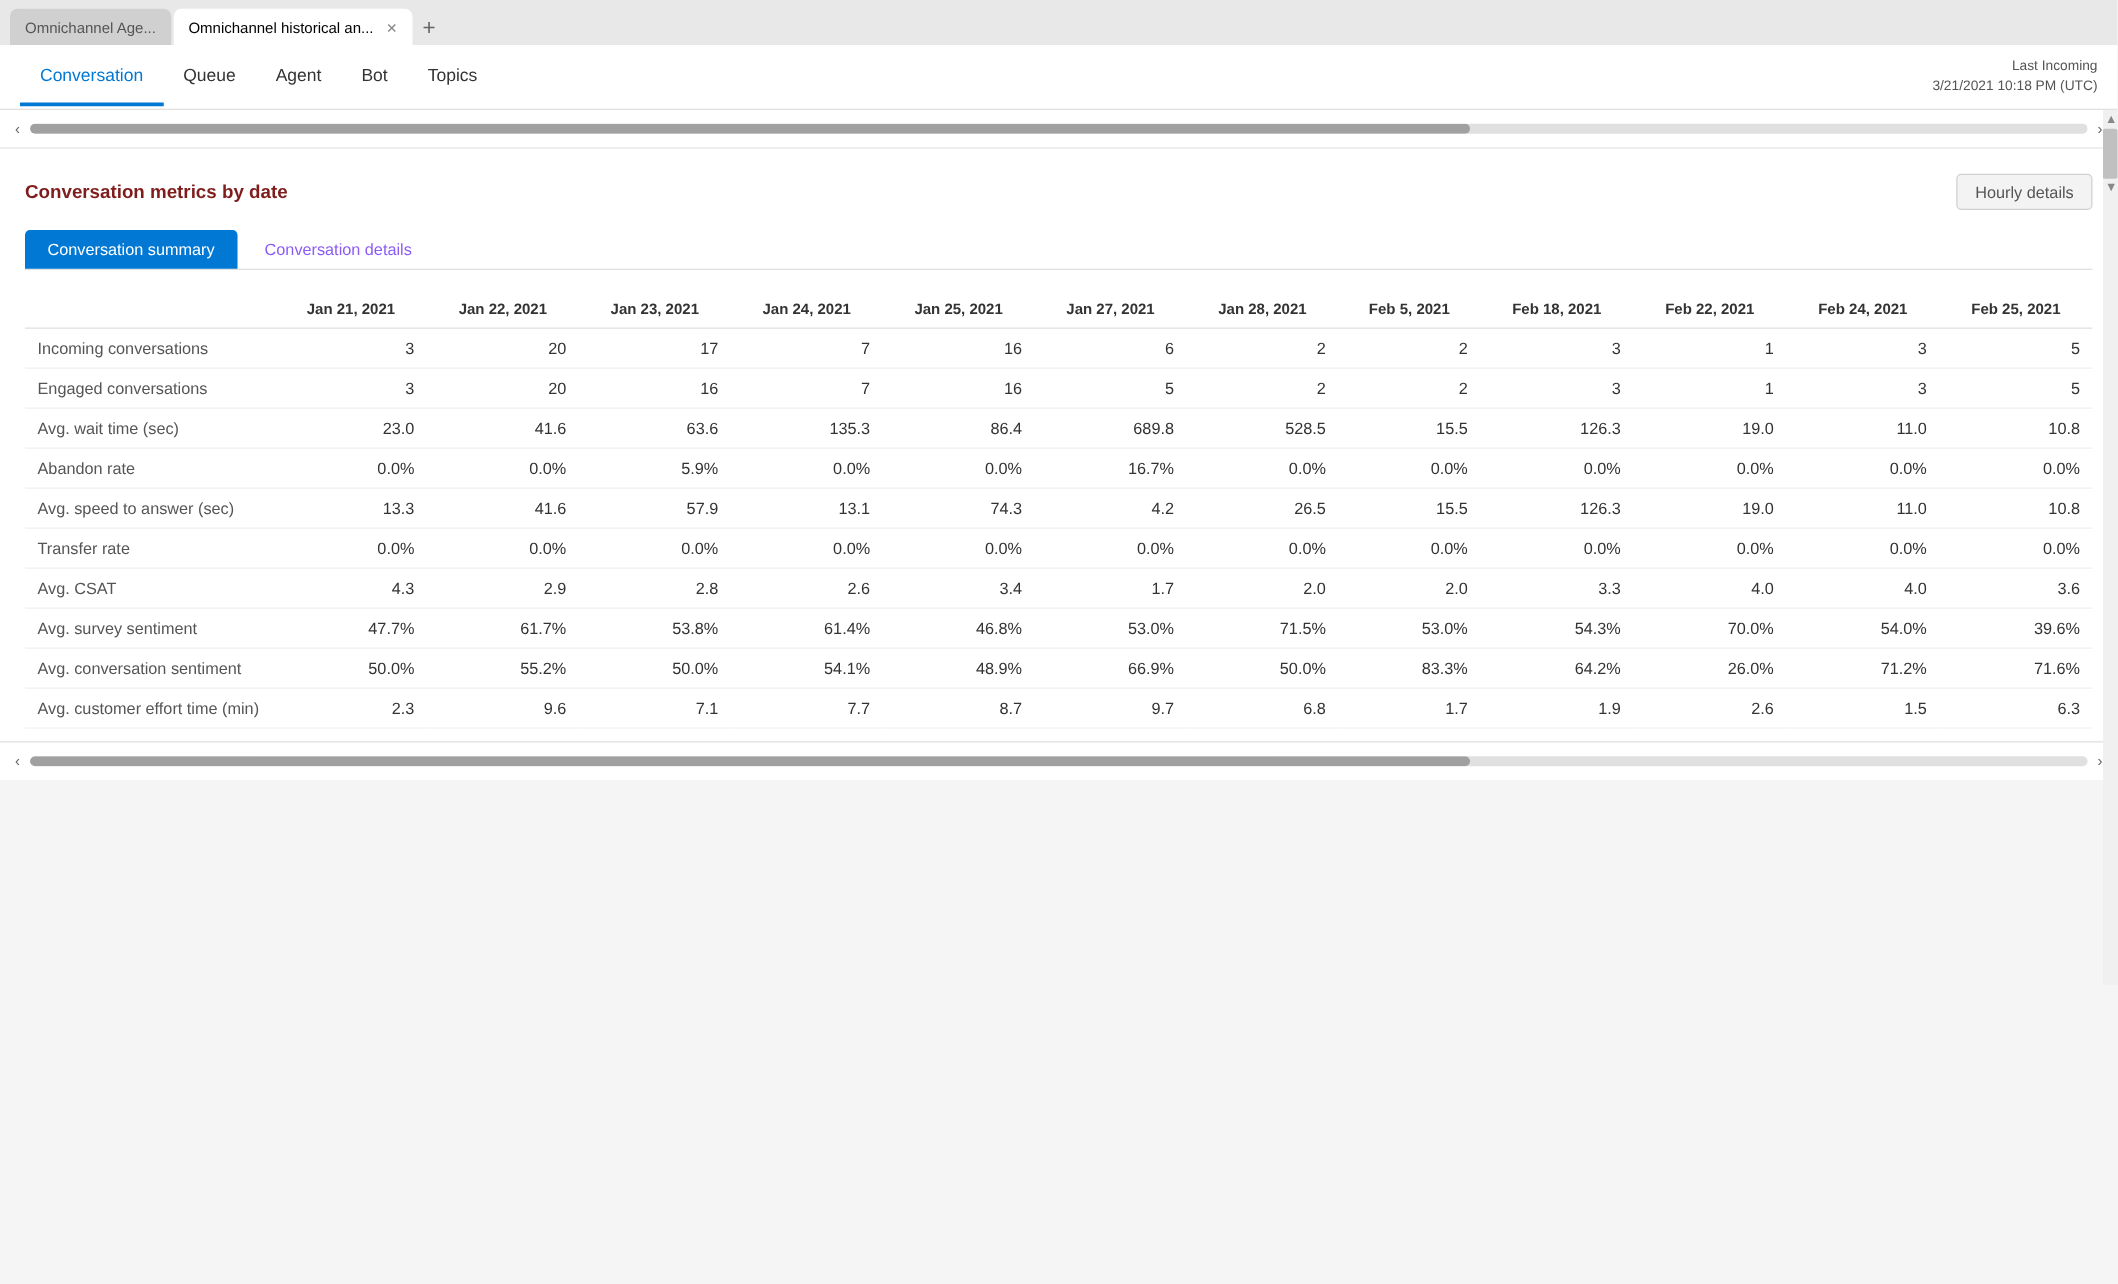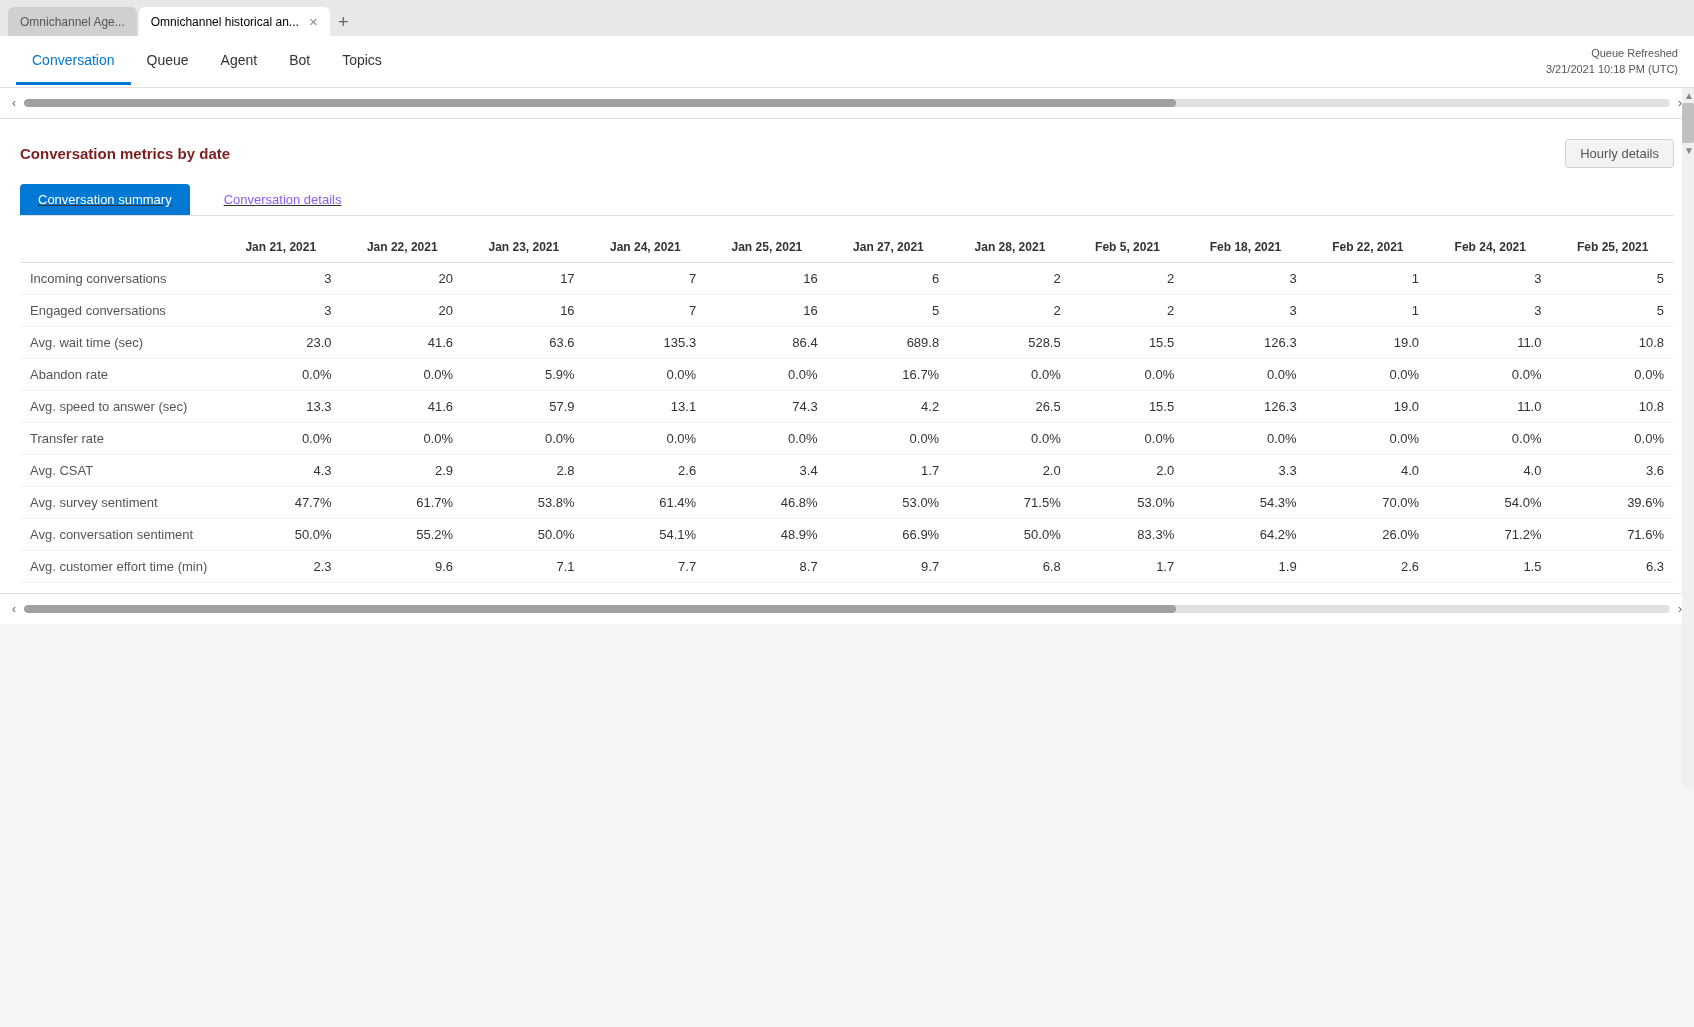--- a/index.html
+++ b/index.html
@@ -43,21 +43,21 @@
     .section-header {
       display: flex; justify-content: space-between; align-items: center; margin-bottom: 16px;
     }
     .section-title { font-size: 15px; font-weight: 600; color: #7f1d1d; }
 
     .hourly-btn {
       background: #f3f3f3; border: 1px solid #d0d0d0; border-radius: 4px; padding: 6px 14px; font-size: 13px; cursor: pointer; color: #555;
     }
 
     
-    .tab-buttons { display: flex; gap: 16px; margin-bottom: 16px; border-bottom: 1px solid #e0e0e0; text-decoration: underline; }
+    .tab-buttons { display: flex; gap: 4px; margin-bottom: 16px; border-bottom: 1px solid #e0e0e0; }
     .tab-btn {
       padding: 8px 18px; font-size: 13px; cursor: pointer; border: none; background: none; color: #8b5cf6;
     }
     .tab-btn.active {
       background: #0078d4; color: #fff; border-radius: 4px 4px 0 0;
     }
 
     
     .table-wrapper { overflow-x: auto; }
     table { border-collapse: collapse; width: 100%; min-width: 900px; }
@@ -109,21 +109,21 @@
       <span>Agent</span>
     </div>
     <div class="nav-tab">
       <span>Bot</span>
     </div>
     <div class="nav-tab">
       <span>Topics</span>
     </div>
   </div>
   <div class="last-refreshed">
-    <div>Queue Refreshed</div>
+    <div>Last Incoming</div>
     <div>3/21/2021 10:18 PM (UTC)</div>
   </div>
 </div>
 
 <div class="scroll-bar-area">
   <button class="scroll-btn">‹</button>
   <div class="scroll-track">
     <div class="scroll-thumb"></div>
   </div>
   <button class="scroll-btn">›</button>

